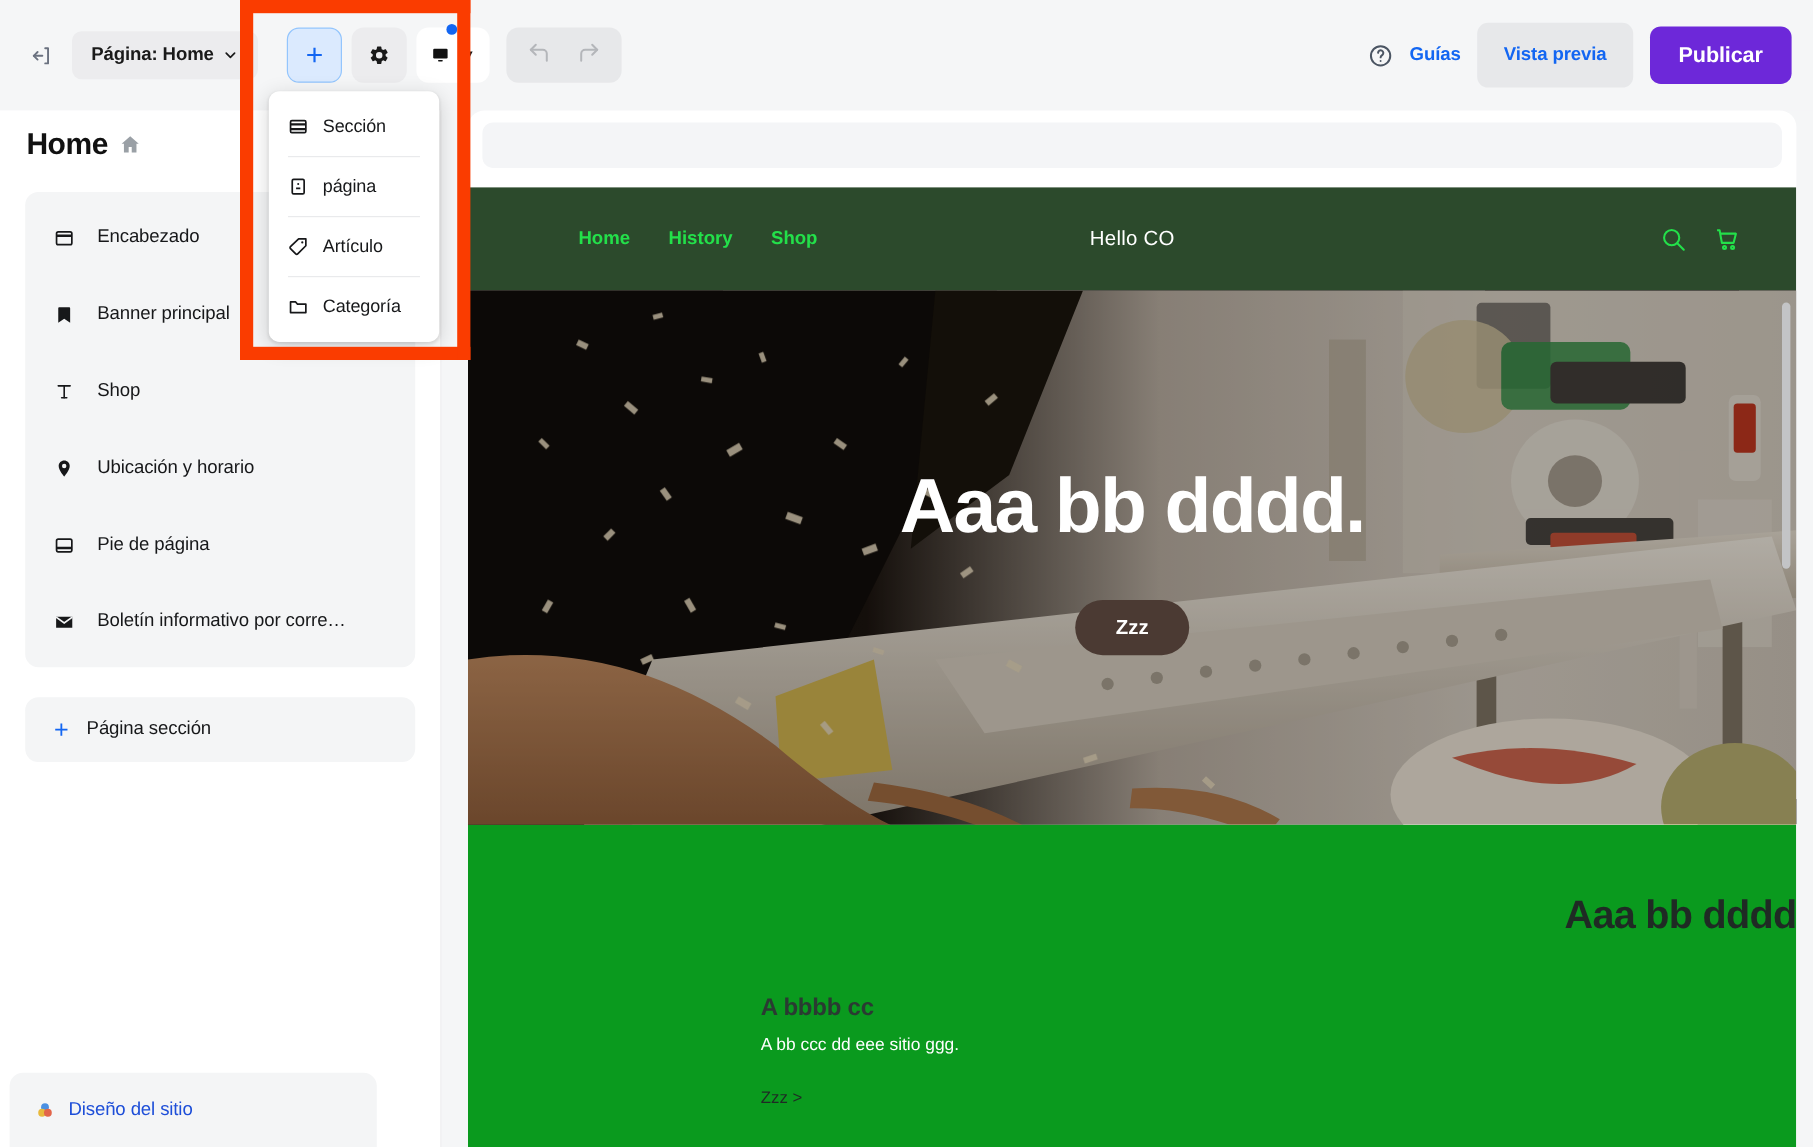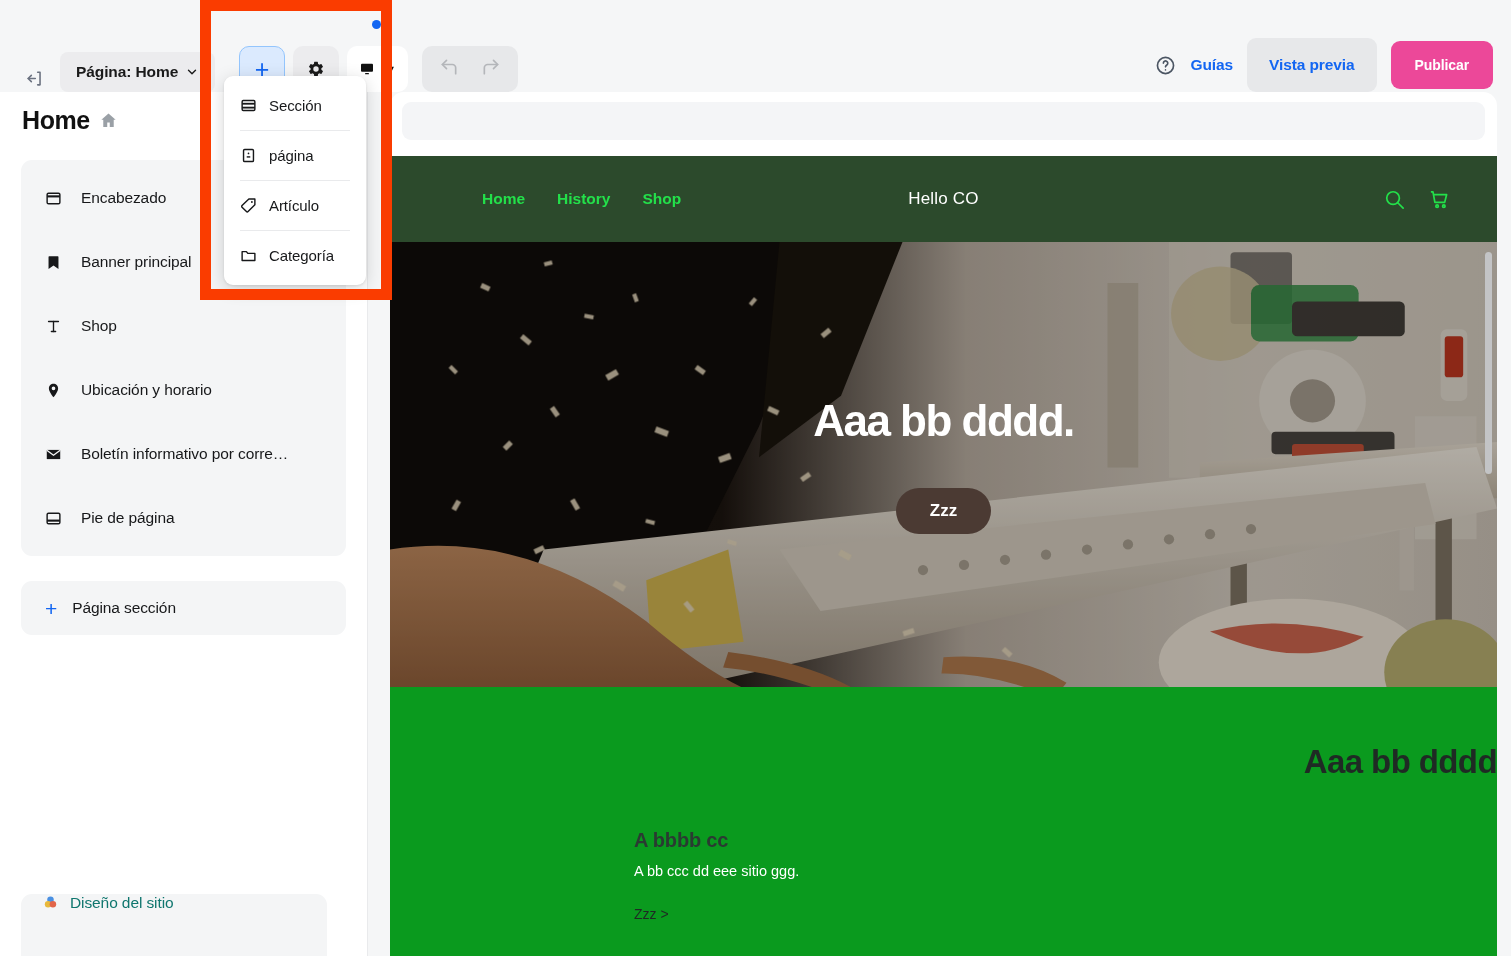--- a/index.html
+++ b/index.html
@@ -9,21 +9,21 @@
     background: #f5f6f7;
     overflow: hidden;
   }
   #app { position: relative; width: 1511px; height: 956px; }
 
   
   .toolbar {
     position: absolute; top: 0; left: 0;
     width: 1511px; height: 92px;
     background: #f5f6f7;
-    display: flex; align-items: flex-end;
+    display: flex; align-items: center;
   }
   .tb-collapse {
     margin-left: 20px; width: 28px; height: 28px;
     display: flex; align-items: center; justify-content: center;
     color: #6b7280; cursor: pointer;
   }
   .page-select {
     margin-left: 12px; height: 40px;
     background: #ececee; border-radius: 8px;
     display: flex; align-items: center; gap: 7px;
@@ -70,22 +70,22 @@
   }
   .btn-preview {
     height: 54px; padding: 0 22px; border-radius: 9px;
     background: #e7e8ea; color: #1366f2;
     font-size: 15.5px; font-weight: 700; border: none; cursor: pointer;
     letter-spacing: -0.1px;
     display: flex; align-items: center;
   }
   .btn-publish {
     height: 48px; padding: 0 24px; border-radius: 9px;
-    background: #ec4899; color: #fff;
-    font-size: 14px; font-weight: 700; border: none; cursor: pointer;
+    background: #6d28d9; color: #fff;
+    font-size: 18px; font-weight: 700; border: none; cursor: pointer;
     letter-spacing: -0.1px;
     display: flex; align-items: center;
   }
   .blue-dot {
     position: absolute; width: 9px; height: 9px; border-radius: 50%;
     background: #1366f2; top: 20px; left: 372px; z-index: 42;
   }
 
   
   .left-panel {
@@ -112,26 +112,26 @@
   .sec-item .si-ico { color: #17181a; display: flex; align-items: center; width: 20px;}
   .add-section {
     margin: 25px 21px 0 21px;
     background: #f4f5f6; border-radius: 11px;
     height: 54px; display: flex; align-items: center; gap: 15px;
     padding: 0 24px; cursor: pointer;
     font-size: 15.5px; color: #17181a; letter-spacing: -0.1px;
   }
   .add-section .plus { color: #1366f2; font-size: 21px; line-height: 1; }
   .site-design {
-    position: absolute; left: 21px; bottom: 0;
+    position: absolute; left: 8px; bottom: 0;
     width: 306px; height: 62px;
     background: #f4f5f6; border-radius: 11px 11px 0 0;
-    display: flex; align-items: flex-start; gap: 11px;
+    display: flex; align-items: center; gap: 11px;
     padding: 0 21px; cursor: pointer;
-    font-size: 15.5px; color: #0f766e; letter-spacing: -0.1px;
+    font-size: 15.5px; color: #1d4ed8; letter-spacing: -0.1px;
   }
 
   
   .canvas {
     position: absolute; top: 92px; left: 368px;
     width: 1143px; height: 864px;
     background: #f5f6f7;
     padding: 0 14px 0 22px;
   }
   .canvas-card {
@@ -179,21 +179,21 @@
   .hero-overlay {
     position: absolute; inset: 0;
     background: rgba(20,14,9,0.30);
   }
   .hero-content {
     position: absolute; inset: 0;
     display: flex; flex-direction: column;
     align-items: center; justify-content: center; gap: 42px;
   }
   .hero-title {
-    color: #fff; font-size: 44px; font-weight: 700; letter-spacing: -1.5px;
+    color: #fff; font-size: 64px; font-weight: 700; letter-spacing: -1.5px;
     text-align: right;
   }
   .hero-btn {
     background: #4b3a33; color: #fff;
     padding: 13px 34px; border-radius: 26px;
     font-size: 17px; font-weight: 700; border: none; cursor: pointer;
   }
 
   
   .green-sec {
@@ -368,36 +368,36 @@
         <span class="si-ico">
           <svg width="17" height="17" viewBox="0 0 24 24" fill="currentColor">
               <path d="M12 2.5c-3.6 0-6.5 2.9-6.5 6.5 0 4.9 6.5 12.5 6.5 12.5s6.5-7.6 6.5-12.5c0-3.6-2.9-6.5-6.5-6.5zm0 9a2.6 2.6 0 110-5.2 2.6 2.6 0 010 5.2z"></path>
             </svg>
         </span>
         <span>Ubicación y horario</span>
       </div>
 
       <div class="sec-item">
         <span class="si-ico">
+          <svg width="17" height="17" viewBox="0 0 24 24" fill="none" stroke="currentColor" stroke-width="2">
+              <rect x="3" y="4.5" width="18" height="15" rx="2"></rect>
+              <path d="M3 15h18" stroke-width="3"></path>
+            </svg>
+        </span>
+        <span>Pie de página</span>
+      </div>
+
+      <div class="sec-item">
+        <span class="si-ico">
           <svg width="17" height="17" viewBox="0 0 24 24" fill="currentColor">
               <path d="M2.5 5.5h19v13h-19z"></path>
               <path d="M2.5 6l9.5 7 9.5-7" stroke="#f4f5f6" stroke-width="2" fill="none"></path>
             </svg>
         </span>
         <span>Boletín informativo por corre…</span>
-      </div>
-
-      <div class="sec-item">
-        <span class="si-ico">
-          <svg width="17" height="17" viewBox="0 0 24 24" fill="none" stroke="currentColor" stroke-width="2">
-              <rect x="3" y="4.5" width="18" height="15" rx="2"></rect>
-              <path d="M3 15h18" stroke-width="3"></path>
-            </svg>
-        </span>
-        <span>Pie de página</span>
       </div>
     </div>
 
     <div class="add-section">
       <span class="plus">+</span>
       <span>Página sección</span>
     </div>
 
     <div class="site-design">
       <span style="display:flex;">

